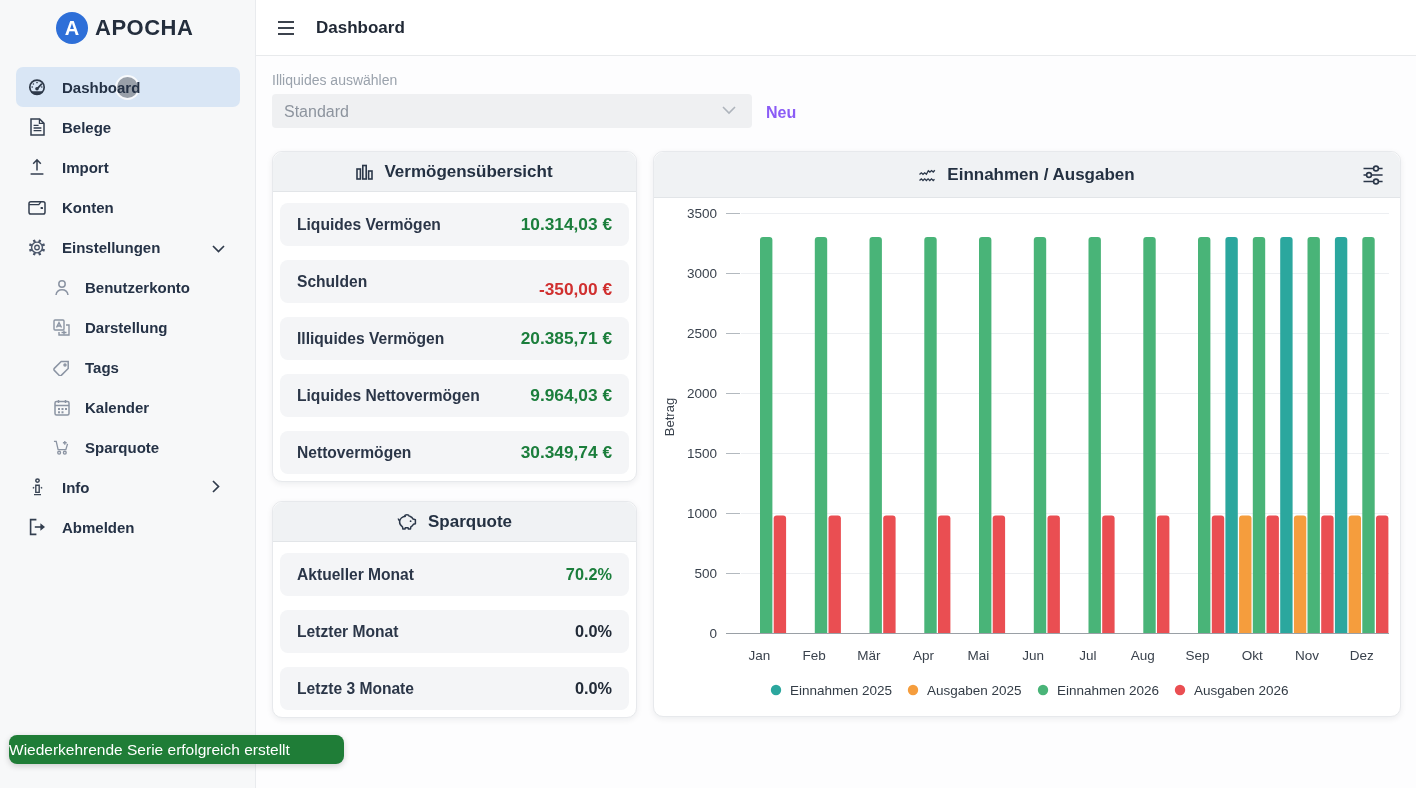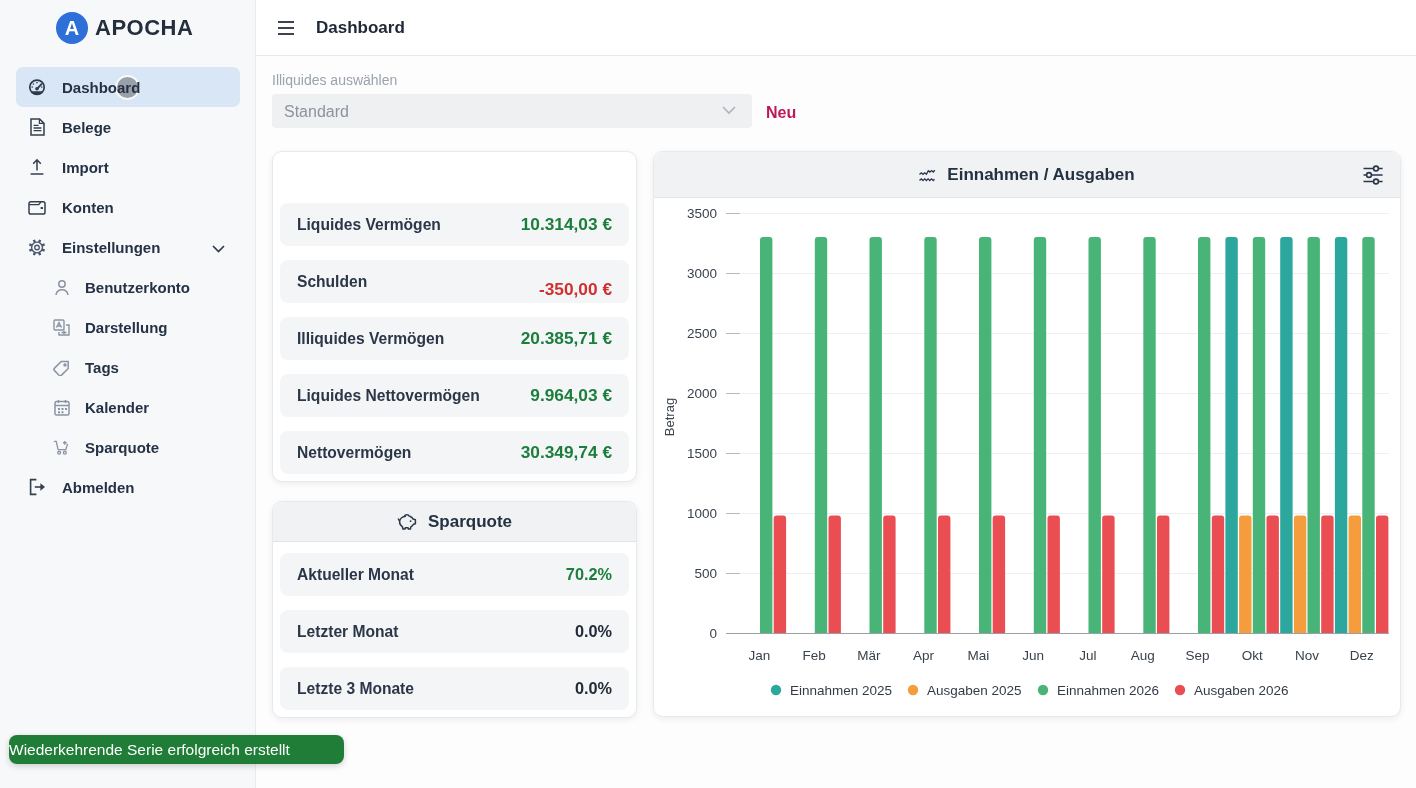--- a/index.html
+++ b/index.html
@@ -26,21 +26,21 @@
 
 
 #topbar { position:absolute; left:256px; top:0; width:1160px; height:56px; background:#ffffff; border-bottom:1px solid #e8eaec; z-index:4; }
 #burger { position:absolute; left:278px; top:21px; z-index:6; }
 #pagetitle { position:absolute; left:316px; top:18px; font-size:17px; font-weight:bold; color:#212936; z-index:6; }
 
 
 #sel-label { position:absolute; left:272px; top:72px; font-size:14px; color:#9aa2ac; }
 #select { position:absolute; left:272px; top:94px; width:480px; height:34px; background:#eff0f2; border-radius:4px; }
 #select .val { position:absolute; left:12px; top:9px; font-size:16px; color:#8d949e; }
-#neu { position:absolute; left:766px; top:104px; font-size:16px; font-weight:bold; color:#be185d; }
+#neu { position:absolute; left:766px; top:104px; font-size:16px; font-weight:bold; color:#8b5cf6; }
 
 
 .card { position:absolute; background:#fff; border:1px solid #e7e9ec; border-radius:10px; box-shadow:0 2px 6px rgba(20,30,40,0.07); }
 .card-h { height:40px; background:#f0f2f4; border-bottom:1px solid #e2e5e8; border-radius:10px 10px 0 0; display:flex; align-items:center; justify-content:center; font-size:17px; font-weight:bold; color:#243142; }
 .card-h .hic { margin-right:11px; display:flex; }
 #card1 { left:272px; top:151px; width:365px; height:331px; }
 #card2 { left:272px; top:501px; width:365px; height:217px; }
 .rows { position:absolute; left:7px; right:7px; top:51px; }
 .row { height:43px; margin-bottom:14px; background:#f4f5f7; border-radius:8px; display:flex; align-items:center; justify-content:space-between; padding:0 17px 0 17px; }
 .row .lab { font-size:15.6px; font-weight:bold; color:#2b3648; }
@@ -68,20 +68,32 @@
 <div id="sel-label">Illiquides auswählen</div>
 <div id="select">
   <div class="val">Standard</div>
   <svg class="abs" style="right:16px;top:12px;" width="14" height="9" viewBox="0 0 14 9">
       <path d="M1 1l6 6 6-6" fill="none" stroke="#aeb4bc" stroke-width="1.6"></path>
     </svg>
 </div>
 <div id="neu">Neu</div>
 
 <div id="card1" class="card">
+  <div class="card-h">
+    <span class="hic">
+      <svg width="17" height="17" viewBox="0 0 17 17">
+          <g fill="none" stroke="#2b3749" stroke-width="1.6">
+            <rect x="1" y="6" width="3.4" height="10"></rect>
+            <rect x="6.8" y="2.5" width="3.4" height="13.5"></rect>
+            <rect x="12.6" y="8" width="3.4" height="8"></rect>
+          </g>
+        </svg>
+    </span>
+    Vermögensübersicht
+  </div>
   <div class="rows">
     <div class="row">
         <span class="lab">Liquides Vermögen</span>
         <span class="val green">10.314,03 €</span>
       </div>
     <div class="row">
         <span class="lab">Schulden</span>
         <span class="val red">-350,00 €</span>
       </div>
     <div class="row">
@@ -375,20 +387,34 @@
               <circle cx="6.5" cy="14" r="1.5"></circle>
               <circle cx="12.5" cy="14" r="1.5"></circle>
               <path d="M12.5 1.5v4M10.5 3.5h4"></path>
             </g>
           </svg>
         </span>
       <span class="txt">Sparquote</span>
     </div>
     <div class="item">
       <span class="ico">
+          <svg width="11" height="18" viewBox="0 0 11 18">
+            <g fill="none" stroke="#3a4555" stroke-width="1.5">
+              <circle cx="5.5" cy="2.6" r="1.7"></circle>
+              <path d="M3.8 7.2h3.4v7.2H3.8zM2 16.6h7M2.2 9.4c-.5.2-.9.5-1.2 1M8.8 9.4c.5.2.9.5 1.2 1" stroke-width="1.4"></path>
+            </g>
+          </svg>
+        </span>
+      <span class="txt">Info</span>
+      <span class="chev"><svg width="8" height="13" viewBox="0 0 8 13">
+            <path d="M1 1l5.5 5.5L1 12" fill="none" stroke="#303b4c" stroke-width="1.7"></path>
+          </svg></span>
+    </div>
+    <div class="item">
+      <span class="ico">
           <svg width="18" height="18" viewBox="0 0 18 18">
             <g fill="none" stroke="#333e4f" stroke-width="1.6">
               <path d="M8.4 1.6H2.6v14.8h5.8"></path>
               <path d="M6.8 9h6.4"></path>
             </g>
             <path d="M12.4 5.3L17 9l-4.6 3.7z" fill="#333e4f"></path>
           </svg>
         </span>
       <span class="txt">Abmelden</span>
     </div>

